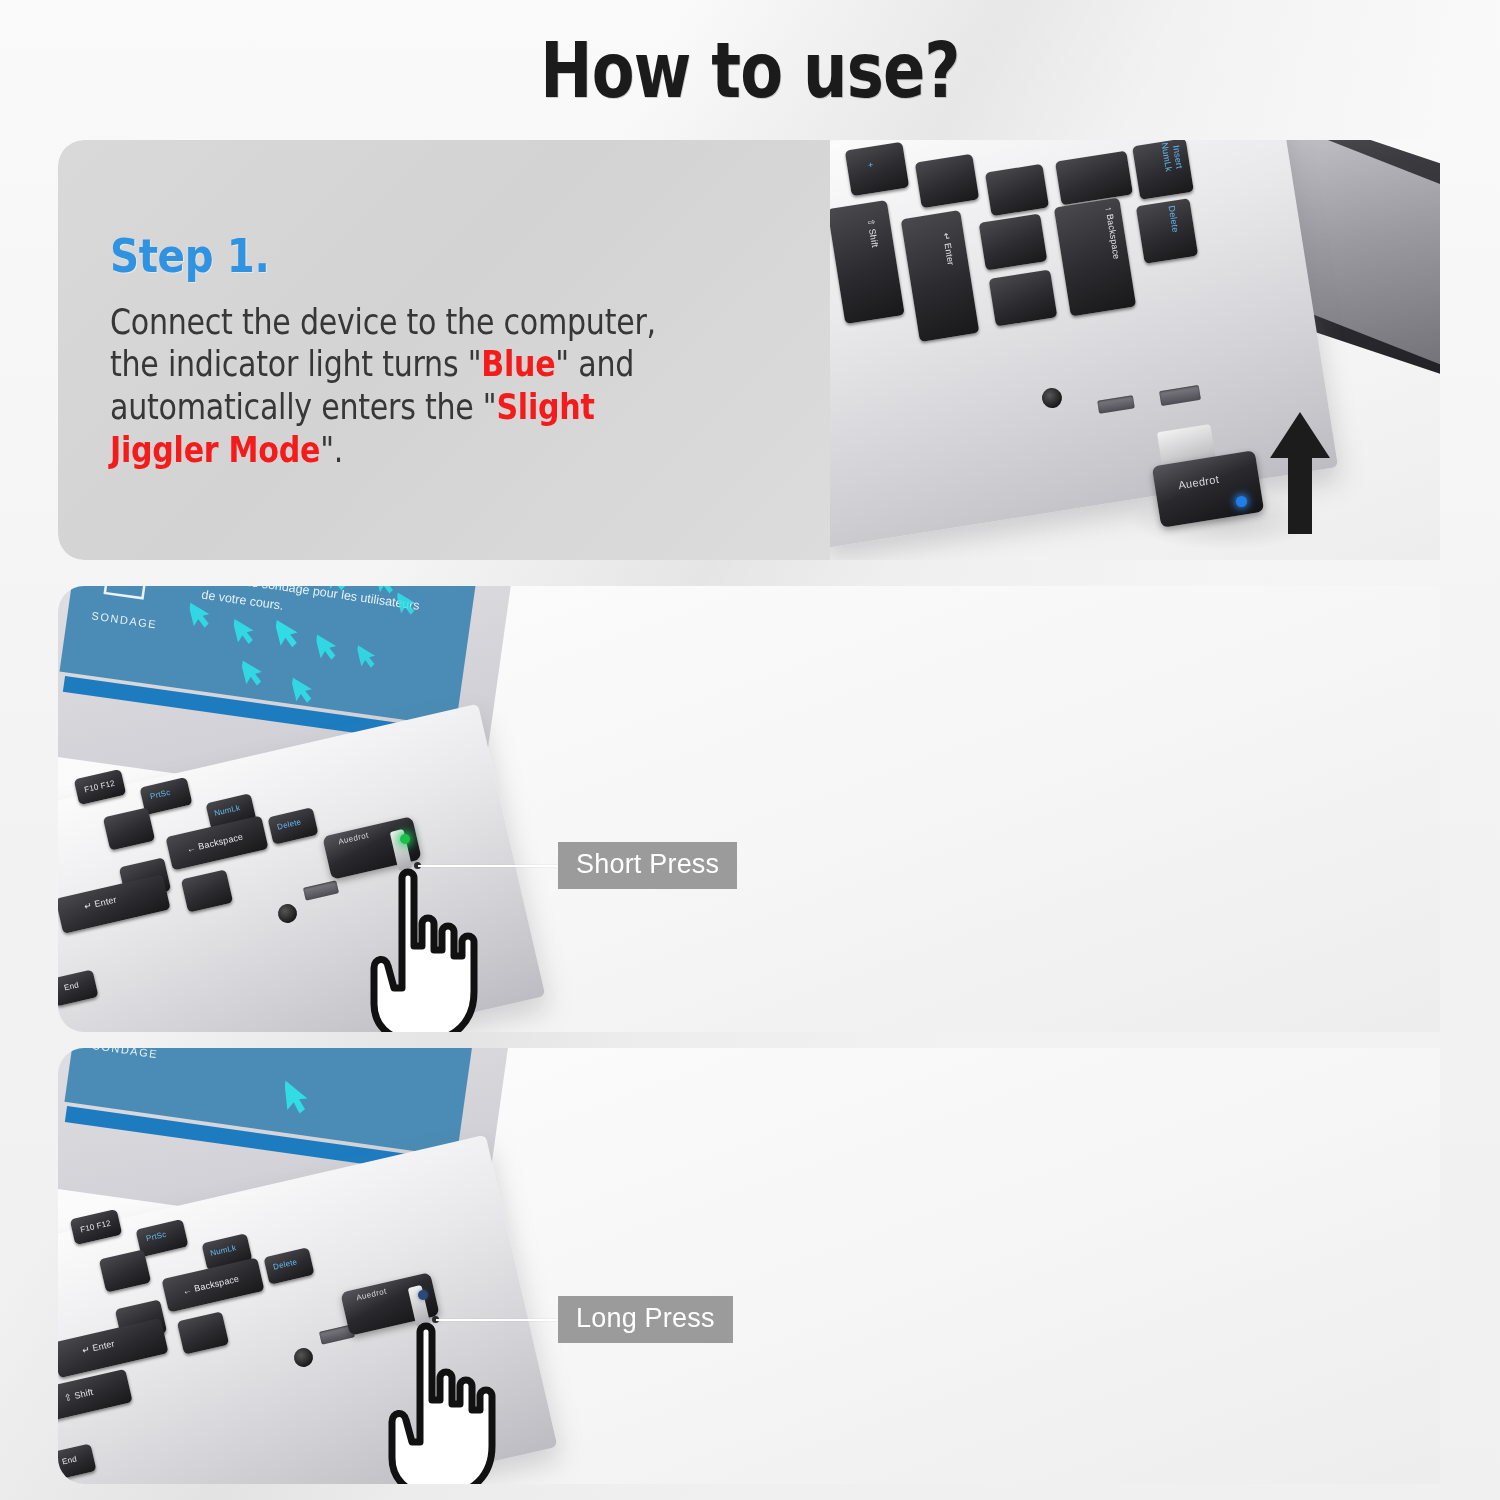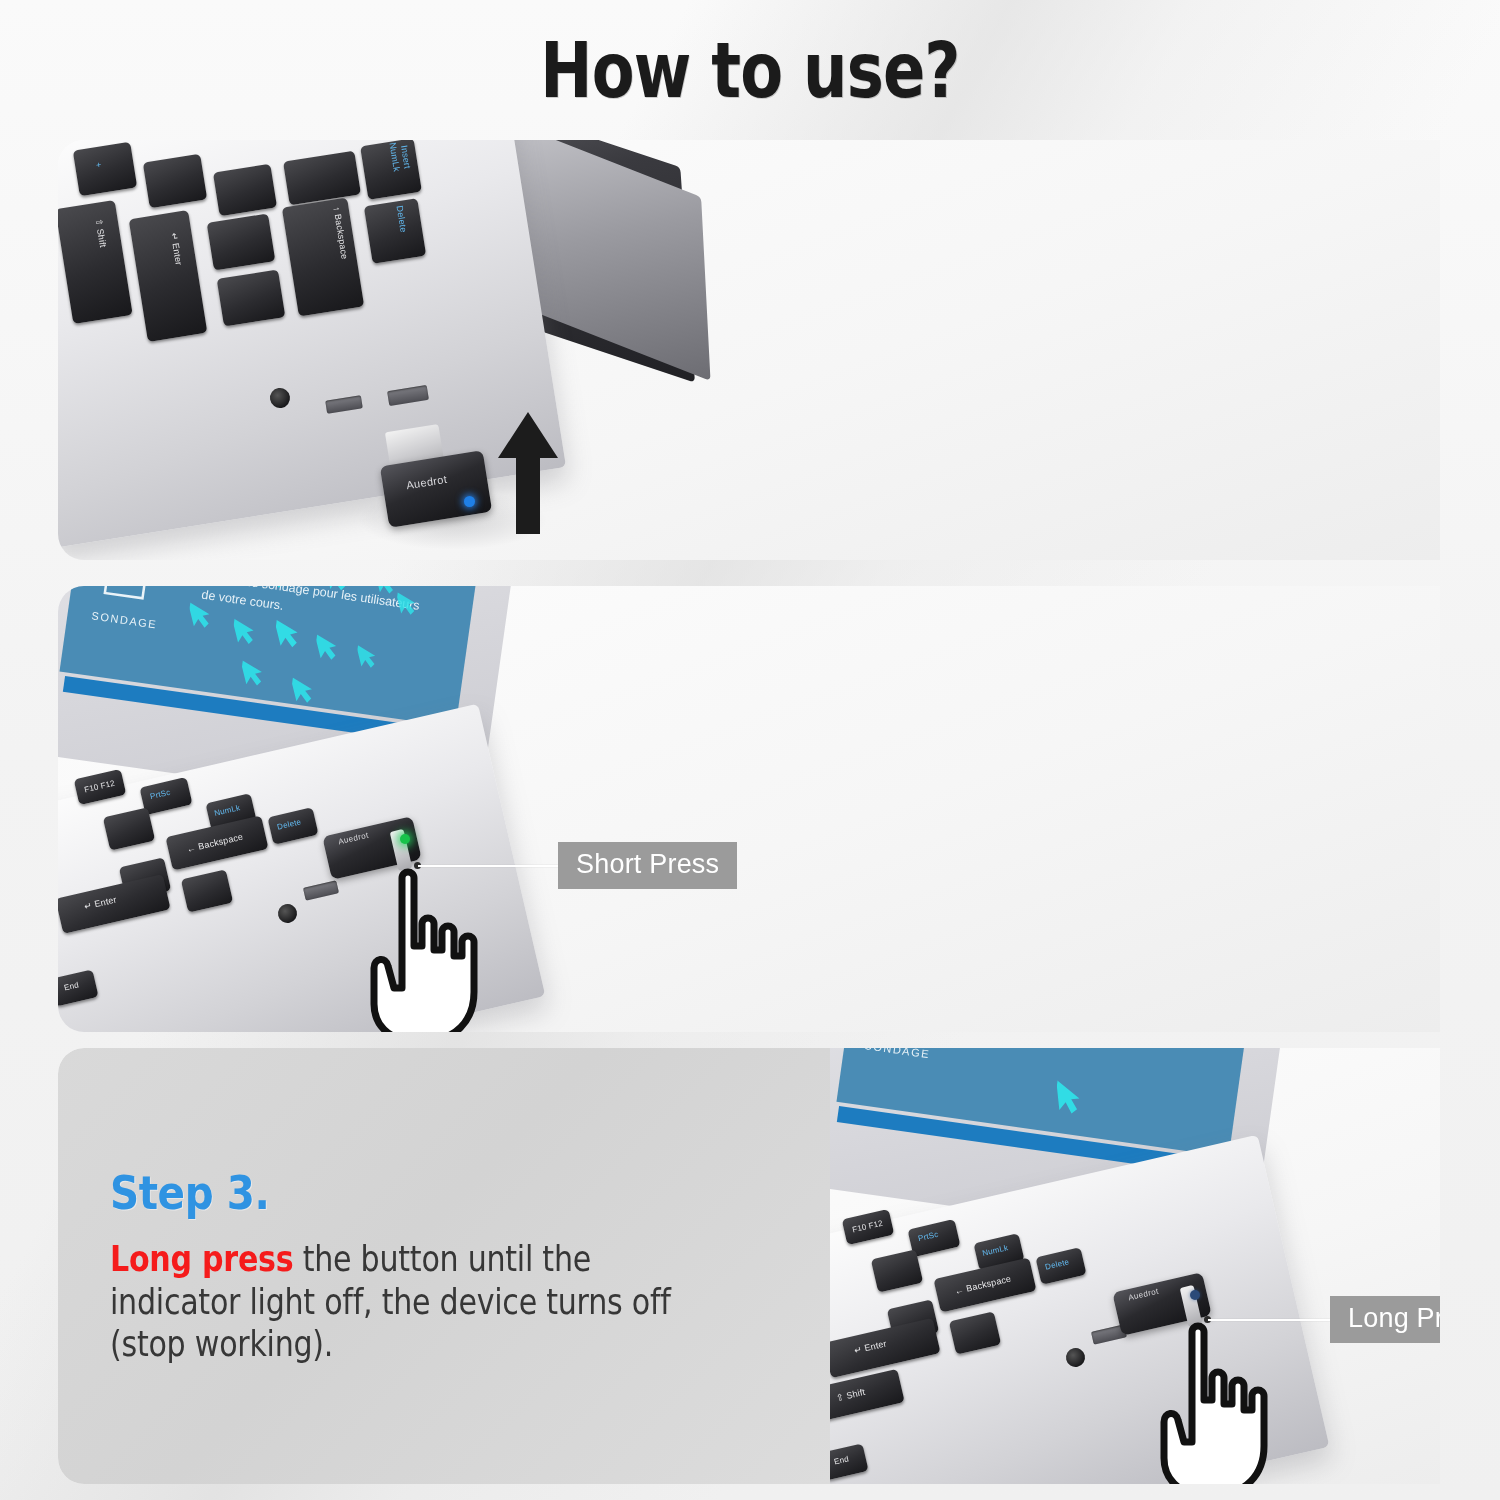--- a/index.html
+++ b/index.html
@@ -211,20 +211,26 @@
 </style>
 </head>
 <body>
 
 <div id="page">
 
   <div id="title">How to use?</div>
 
   <div class="card" id="card-1">
 
+    <div class="text-pane">
+      <div class="step-heading">Step 1.</div>
+      <div class="step-body">
+        <span>Connect the device to the computer, the indicator light turns "</span><span class="hl">Blue</span><span>" and automatically enters the "</span><span class="hl">Slight Jiggler Mode</span><span>".</span>
+      </div>
+    </div>
 
     <div class="photo-pane">
 
       <div class="lap-lid" style="left:330px; top:-20px; width:300px; height:210px; transform:skewY(22deg) rotate(-4deg);"></div>
       <div class="lap-lid" style="left:398px; top:10px; width:250px; height:180px; background:linear-gradient(150deg,#cfcfd4 0%,#9a9aa0 50%,#6c6c72 100%); transform:skewY(24deg) rotate(-3deg);"></div>
 
       <div class="lap-body" style="left:-40px; top:-30px; width:520px; height:400px; transform:rotate(-9deg);
                   box-shadow: 0 14px 26px rgba(120,120,125,0.30);"></div>
 
       <div class="key" style="left:18px; top:6px; width:58px; height:46px; transform:rotate(-9deg);"></div>
@@ -365,26 +371,20 @@
                  L88 86 L88 68 C88 60 100 60 100 68 L100 92 L108 92 L108 78
                  C108 70 120 70 120 78 L120 128 C120 158 100 176 74 176
                  L58 176 C34 176 20 160 20 140 L20 104
                  C20 94 32 92 34 102 L40 124 L48 124 Z" fill="#ffffff" stroke="#111111" stroke-width="7" stroke-linejoin="round"></path>
       </svg>
     </div>
   </div>
 
   <div class="card" id="card-3">
 
-    <div class="text-pane">
-      <div class="step-heading">Step 3.</div>
-      <div class="step-body">
-        <span class="hl">Long press</span><span> the button until the indicator light off, the device turns off (stop working).</span>
-      </div>
-    </div>
 
     <div class="photo-pane">
       <div class="lap-lid" style="left:-10px; top:-60px; width:450px; height:230px; background:linear-gradient(160deg,#e4e4e8 0%,#c9c9cf 100%); transform:rotate(8deg); border-radius:4px;"></div>
 
       <div class="screen-panel" style="left:14px; top:-54px; width:396px; height:136px; transform:rotate(8deg);">
 
         <div class="sondage-label" style="left:20px; top:70px;">SONDAGE</div>
         <div class="sondage-desc" style="left:128px; top:14px;">Créer des sondage pour les utilisateurs de votre cours.</div>
         <svg class="cursor-arrow" style="left:216px; top:78px;" width="26" height="40" viewBox="0 0 22 34">
             <path d="M2 2 L2 28 L8 22 L12 32 L17 29 L13 20 L20 20 Z" fill="#2fe0e8" opacity="0.95" transform="rotate(-14 11 17)"></path>

